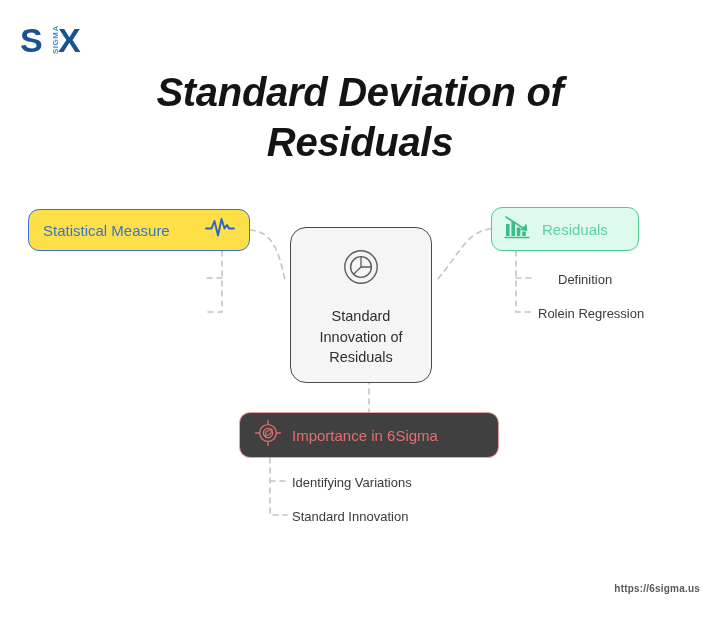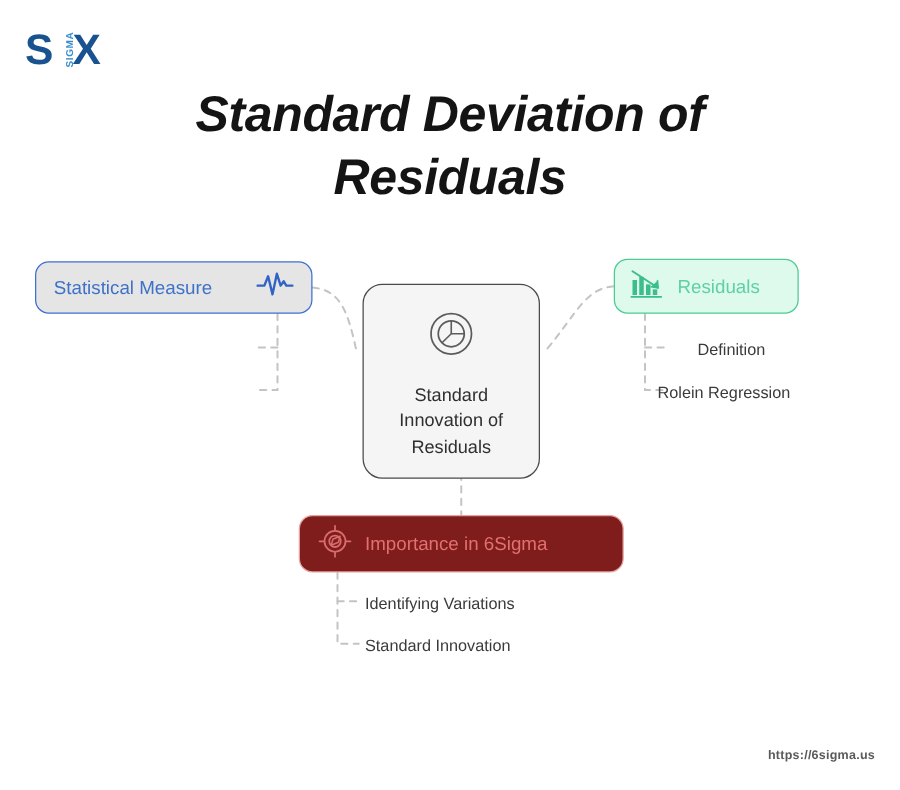--- a/index.html
+++ b/index.html
@@ -117,21 +117,21 @@
     line-height: 1.42;
   }
 
   
   #node-statistical {
     left: 28px;
     top: 209px;
     width: 222px;
     height: 42px;
     border: 1.6px solid #3f6fd0;
-    background: #e5e5e5;
+    background: #fde047;
     padding: 0 14px;
     justify-content: space-between;
   }
   #node-statistical .node-label { color: #3e72c8; }
 
   
   #node-residuals {
     left: 491px;
     top: 207px;
     width: 148px;
@@ -143,54 +143,53 @@
   }
   #node-residuals .node-label { color: #5fd0a3; }
 
   
   #node-importance {
     left: 239px;
     top: 412px;
     width: 260px;
     height: 46px;
     border: 1.6px solid #e8a0a0;
-    background: #7f1d1d;
+    background: #404040;
     padding: 0 14px;
     gap: 10px;
   }
   #node-importance .node-label { color: #e1706e; }
 
   
   .subitem {
     position: absolute;
     font-size: 13px;
     color: #3a3a3a;
     white-space: nowrap;
   }
   .sub-left { text-align: right; }
 
   #sub-calculation-method { left: 0px;   top: 272px; width: 197px; }
   #sub-interpretation     { left: 0px;   top: 306px; width: 197px; }
   #sub-definition         { left: 538px; top: 272px; margin-left: 20px; }
-  #sub-role-regression    { left: 526px; top: 306px; }
+  #sub-role-regression    { left: 538px; top: 306px; }
   #sub-identifying-variations { left: 292px; top: 475px; }
   #sub-driving-innovation     { left: 292px; top: 509px; }
 
   
   #footer-url {
     position: absolute;
     left: 0;
     top: 583px;
     width: 700px;
     text-align: right;
     font-size: 10px;
     font-weight: bold;
     color: #5a5a5a;
     letter-spacing: 0.2px;
-    margin-top: 16px;
   }
 </style>
 </head>
 <body>
 
 <div id="brand-logo">
   <span class="logo-s">S</span>
   <span class="logo-sigma">SIGMA</span>
   <span class="logo-x">X</span>
 </div>

